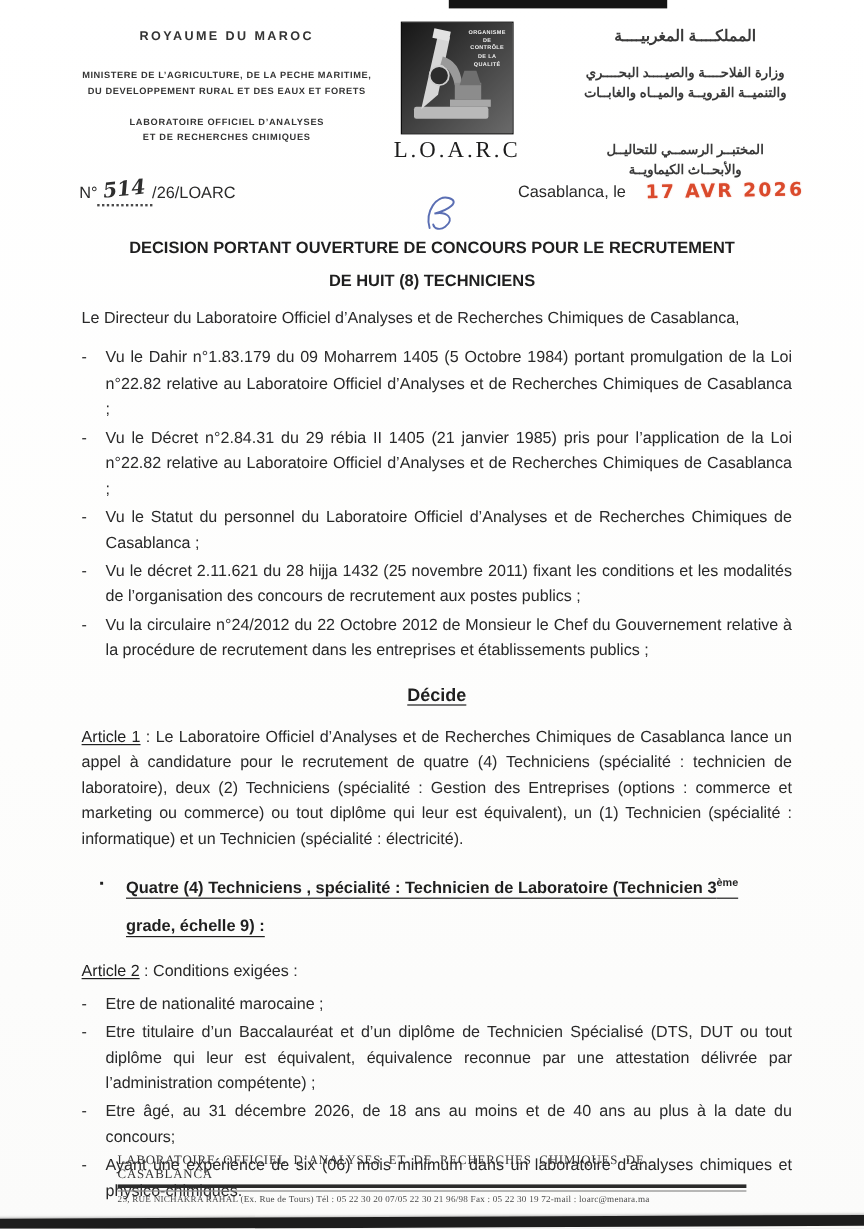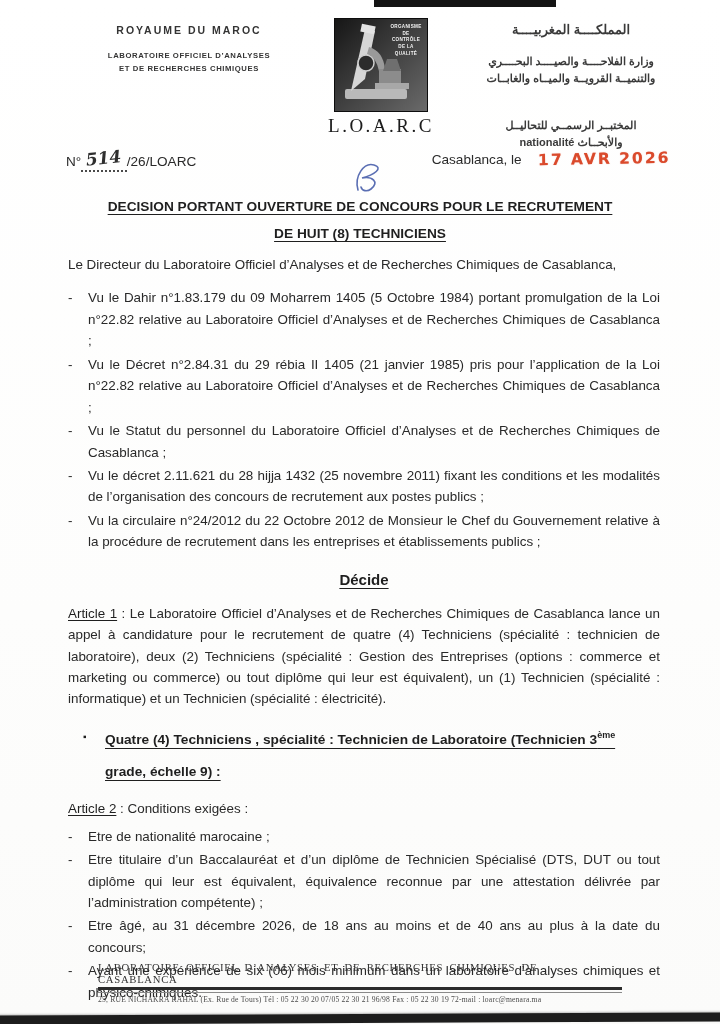--- a/index.html
+++ b/index.html
@@ -30,21 +30,21 @@
 
   
   .ref-row{position:absolute;top:150px;left:66px;right:50px;display:flex;justify-content:space-between;align-items:flex-start;font-size:13.6px;color:#2a2a2a;}
   .ref-num{border-bottom:2px dotted #4a4a4a;padding:0 5px;display:inline-block;}
   .handwritten{display:inline-block;font-family:"DejaVu Serif",serif;font-style:italic;font-weight:bold;font-size:17px;transform:rotate(-6deg) translateY(-2px);color:#2e2e2e;}
   .stamp{display:inline-block;margin-left:16px;color:#da4a2c;font-family:"DejaVu Sans",sans-serif;font-weight:bold;font-size:15.5px;letter-spacing:2px;transform:rotate(-1deg);text-shadow:0 0 1px rgba(218,74,44,.55);}
   .paraph{position:absolute;top:158px;left:348px;}
 
   
   .doc-title{position:absolute;top:194px;left:0;width:100%;text-align:center;font-weight:bold;font-size:13.7px;color:#1f1f1f;line-height:1.95;}
-  .doc-title span{text-decoration:underline;text-underline-offset:3px;}
+  .doc-title span{text-underline-offset:3px;}
 
   
   .content{position:absolute;top:254px;left:68px;width:592px;font-size:13.4px;line-height:1.6;text-align:justify;color:#292929;}
   .intro{margin:0 0 12px 0;}
   .li{display:flex;margin:2px 0;}
   .li .mk{width:20px;flex:0 0 20px;text-align:left;}
   .li .tx{flex:1;}
   .decide{text-align:center;font-weight:bold;font-size:15px;margin:15px 0 11px;color:#1f1f1f;}
   .decide span{text-decoration:underline;text-underline-offset:3px;}
   .art{margin:4px 0 10px;}
@@ -64,20 +64,24 @@
 </head>
 <body>
 
 <div class="page">
 
   <div class="scan-top"></div>
 
   <div class="header">
     <div class="hdr-left">
       <div class="hdr-kingdom">ROYAUME DU MAROC</div>
+      <div class="hdr-ministry">
+        <span>MINISTERE DE L’AGRICULTURE, DE LA PECHE MARITIME,</span><br>
+        <span>DU DEVELOPPEMENT RURAL ET DES EAUX ET FORETS</span>
+      </div>
       <div class="hdr-lab">
         <span>LABORATOIRE OFFICIEL D’ANALYSES</span><br>
         <span>ET DE RECHERCHES CHIMIQUES</span>
       </div>
     </div>
 
     <div class="hdr-logo">
       <div class="logo-box">
         <svg width="92" height="92" viewBox="0 0 92 92">
           <rect x="10" y="70" width="62" height="10" rx="2" fill="#b9b9b9"></rect>
@@ -95,21 +99,21 @@
     </div>
 
     <div class="hdr-right">
       <div class="ar1">المملكــــة المغربيــــة</div>
       <div class="ar-g2">
         <span>وزارة الفلاحــــة والصيــــد البحــــري</span><br>
         <span>والتنميــة القرويــة والميــاه والغابــات</span>
       </div>
       <div class="ar-g3">
         <span>المختبــر الرسمــي للتحاليــل</span><br>
-        <span>والأبحــاث nationalité</span>
+        <span>والأبحــاث الكيماويــة</span>
       </div>
     </div>
   </div>
 
   <div class="ref-row">
     <div>
       <span>N°</span><span class="ref-num"><span class="handwritten">514</span></span><span>/26/LOARC</span>
     </div>
     <div>
       <span>Casablanca, le</span><span class="stamp">17 AVR 2026</span>

